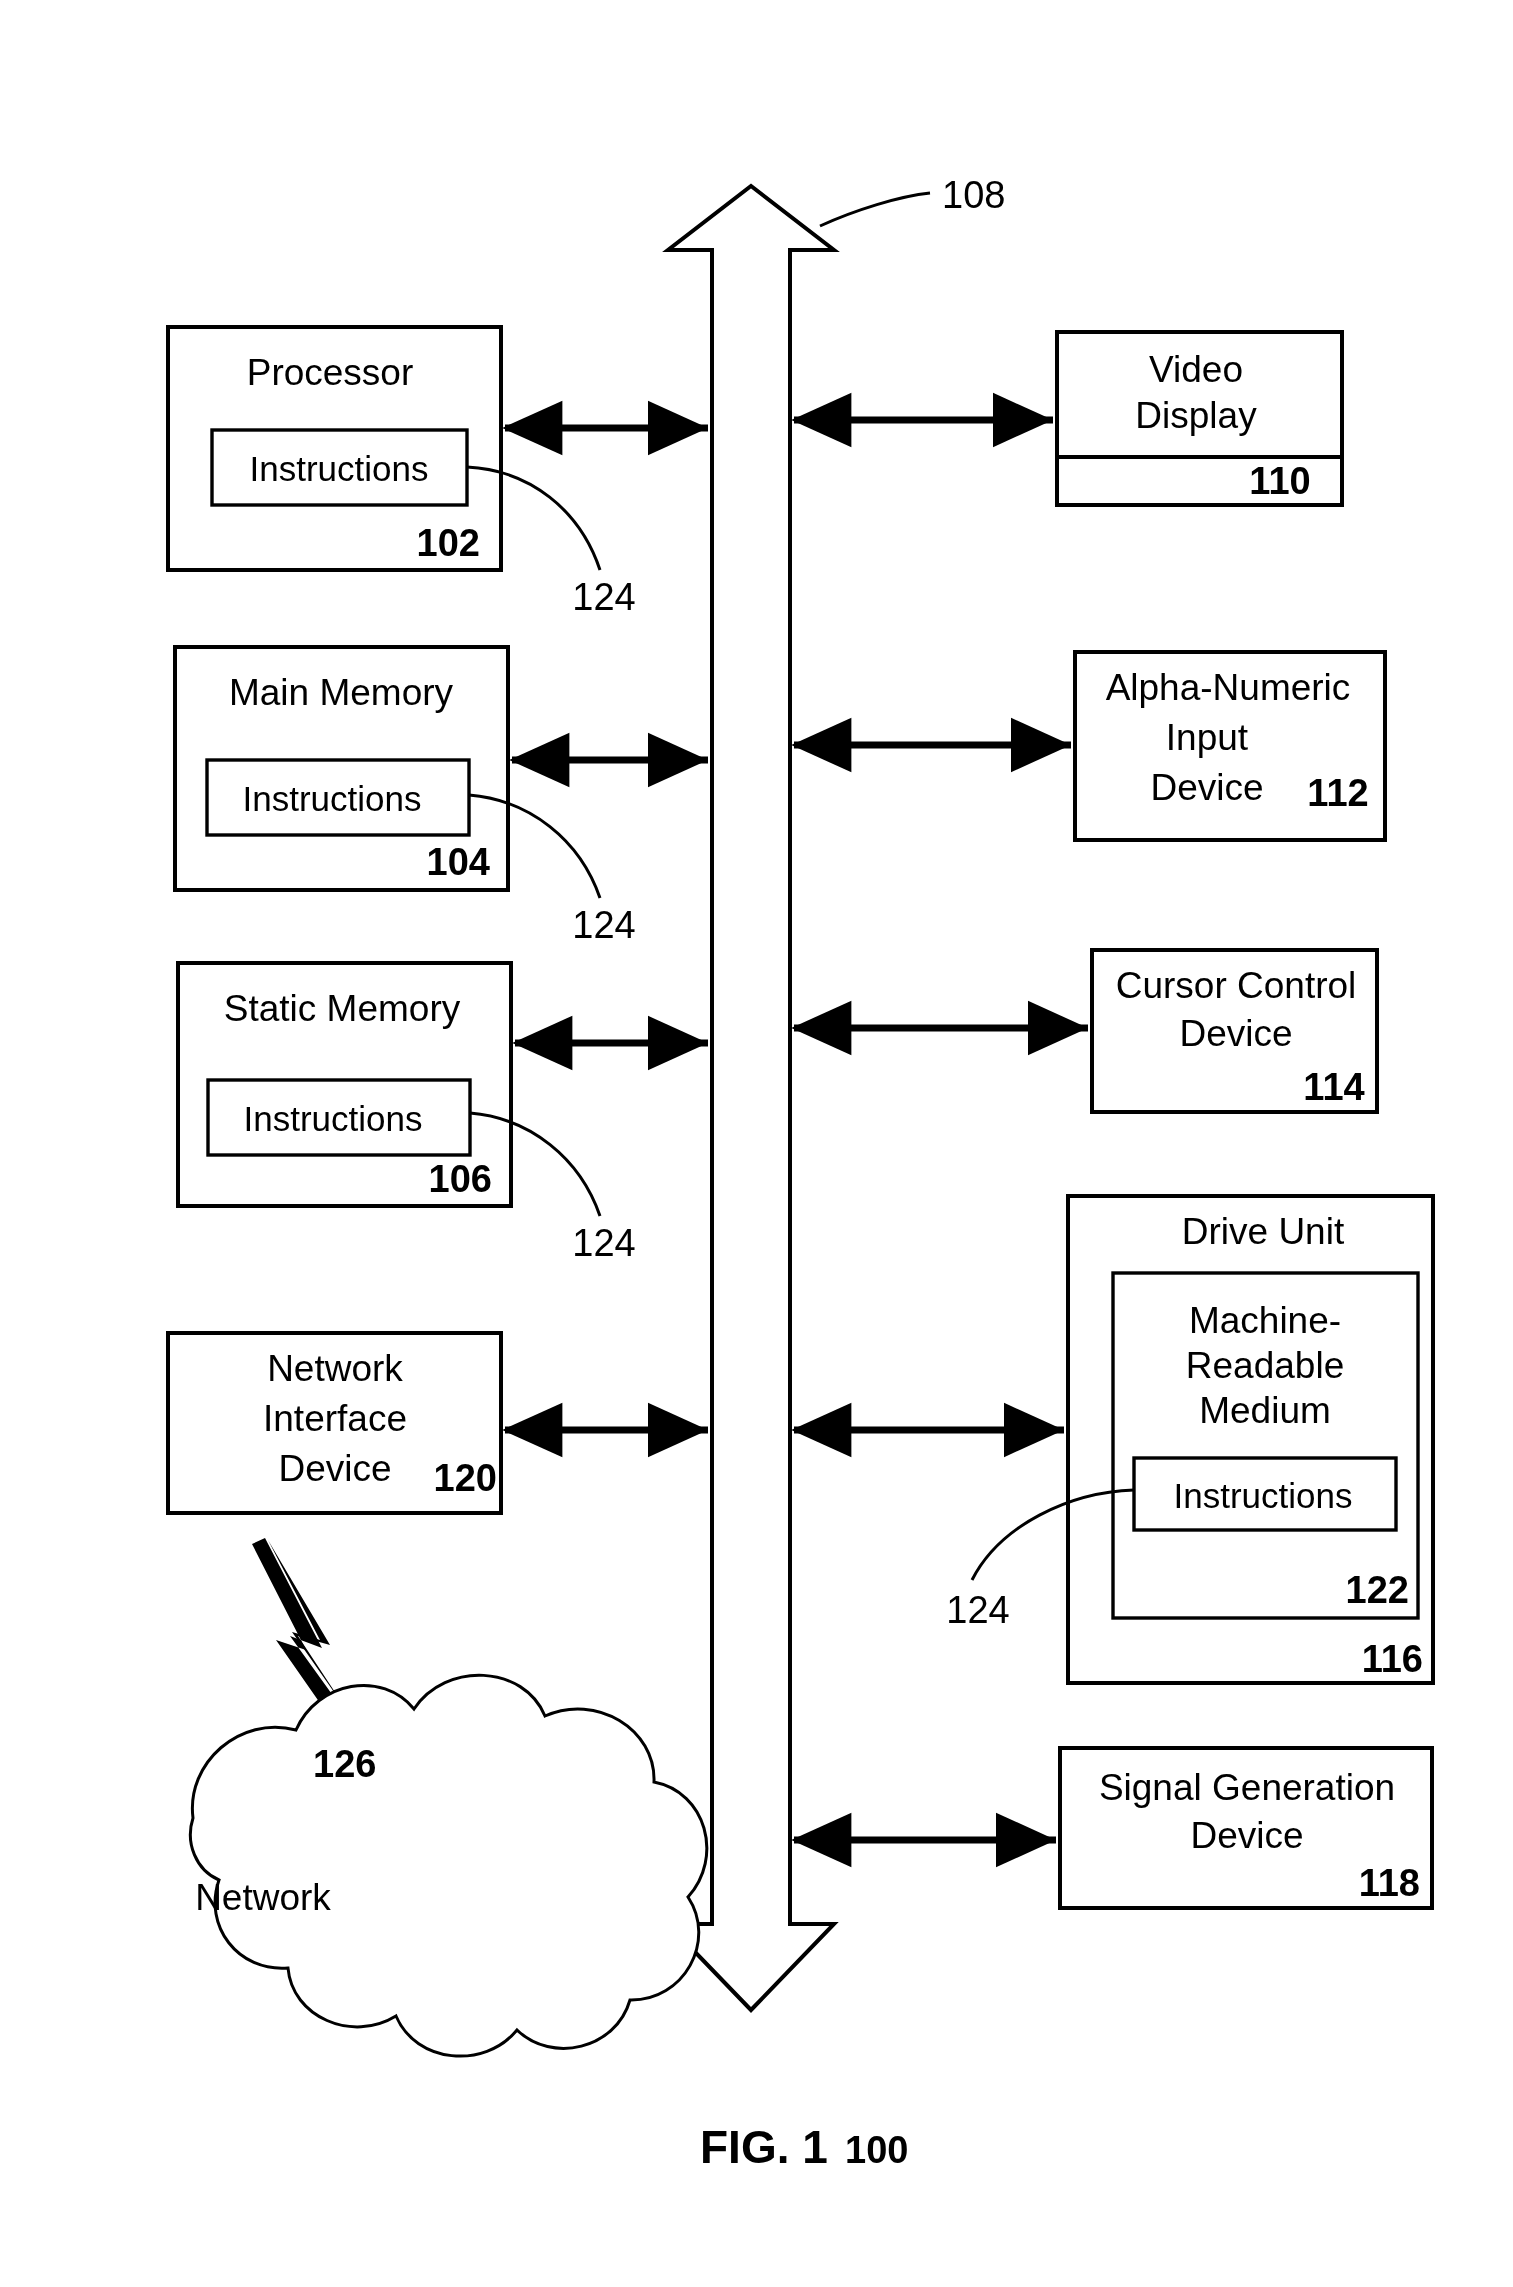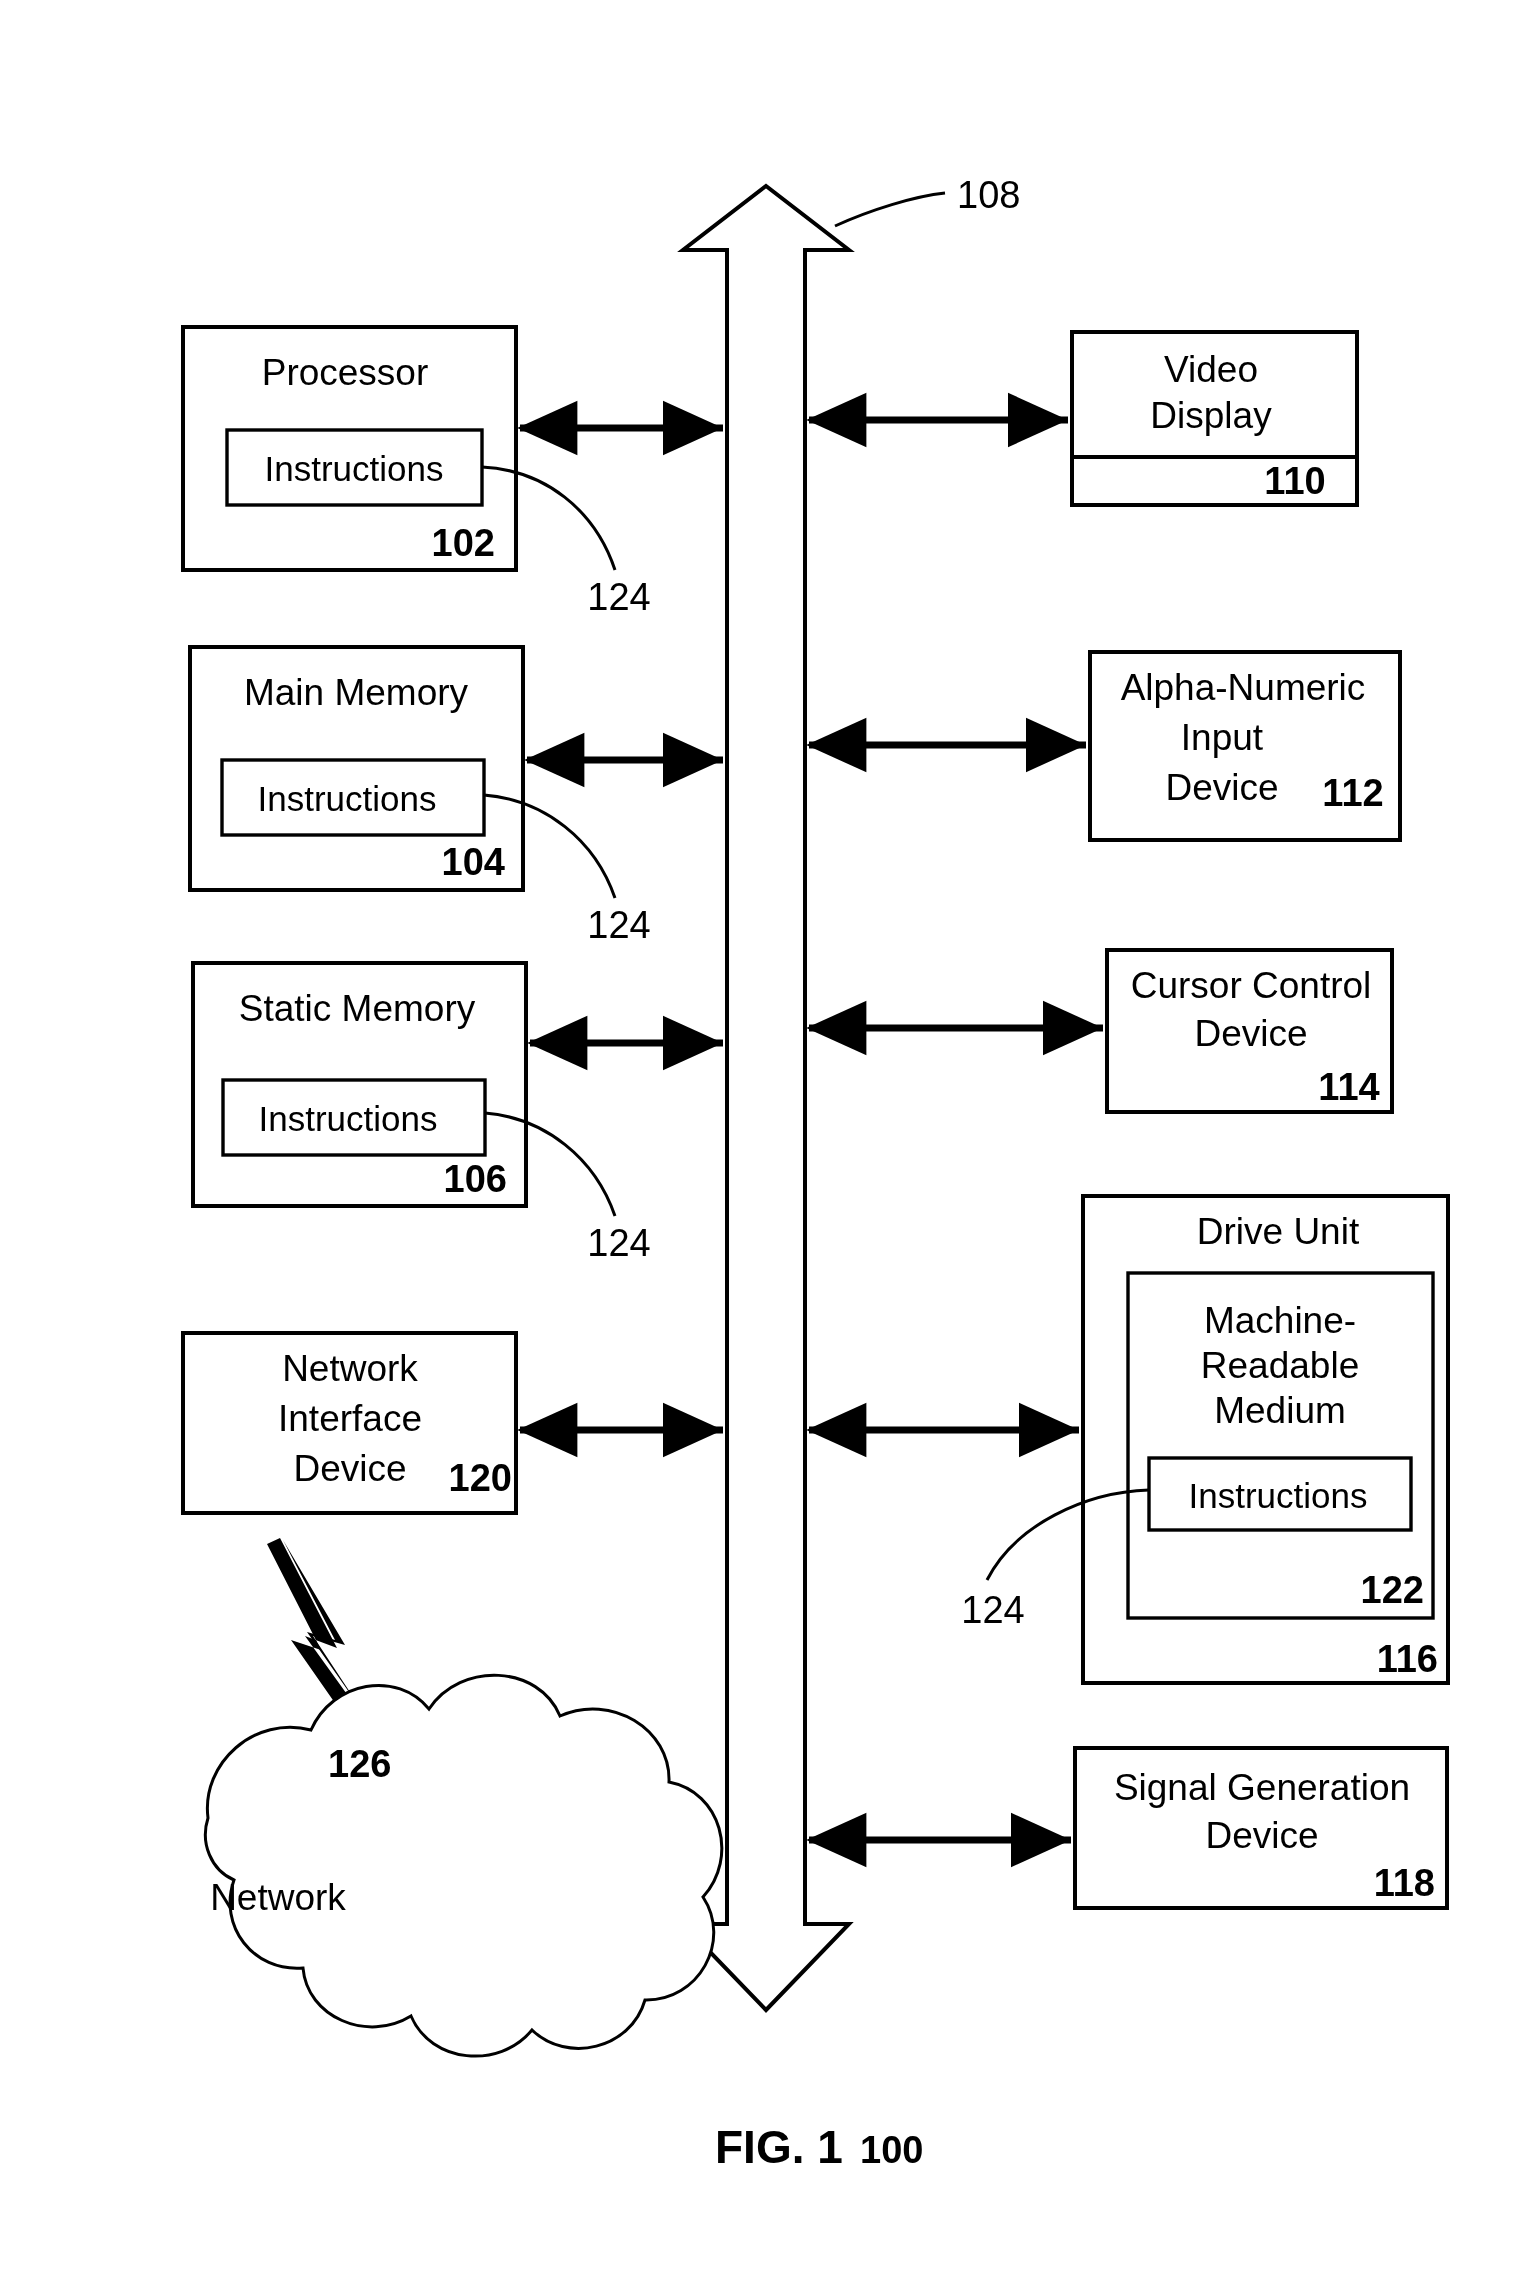--- a/index.html
+++ b/index.html
@@ -9,21 +9,21 @@
   }
   body {
     width: 1513px;
     height: 2287px;
     font-family: "Liberation Sans", sans-serif;
     position: relative;
     overflow: hidden;
   }
   #figure-root {
     position: absolute;
-    left: 15px; top: 0;
+    left: 0; top: 0;
     width: 1293px;
     height: 2287px;
   }
   svg { display: block; }
   .box-stroke {
     fill: none;
     stroke: #000000;
     stroke-width: 4;
   }
   .box-stroke-thin {

